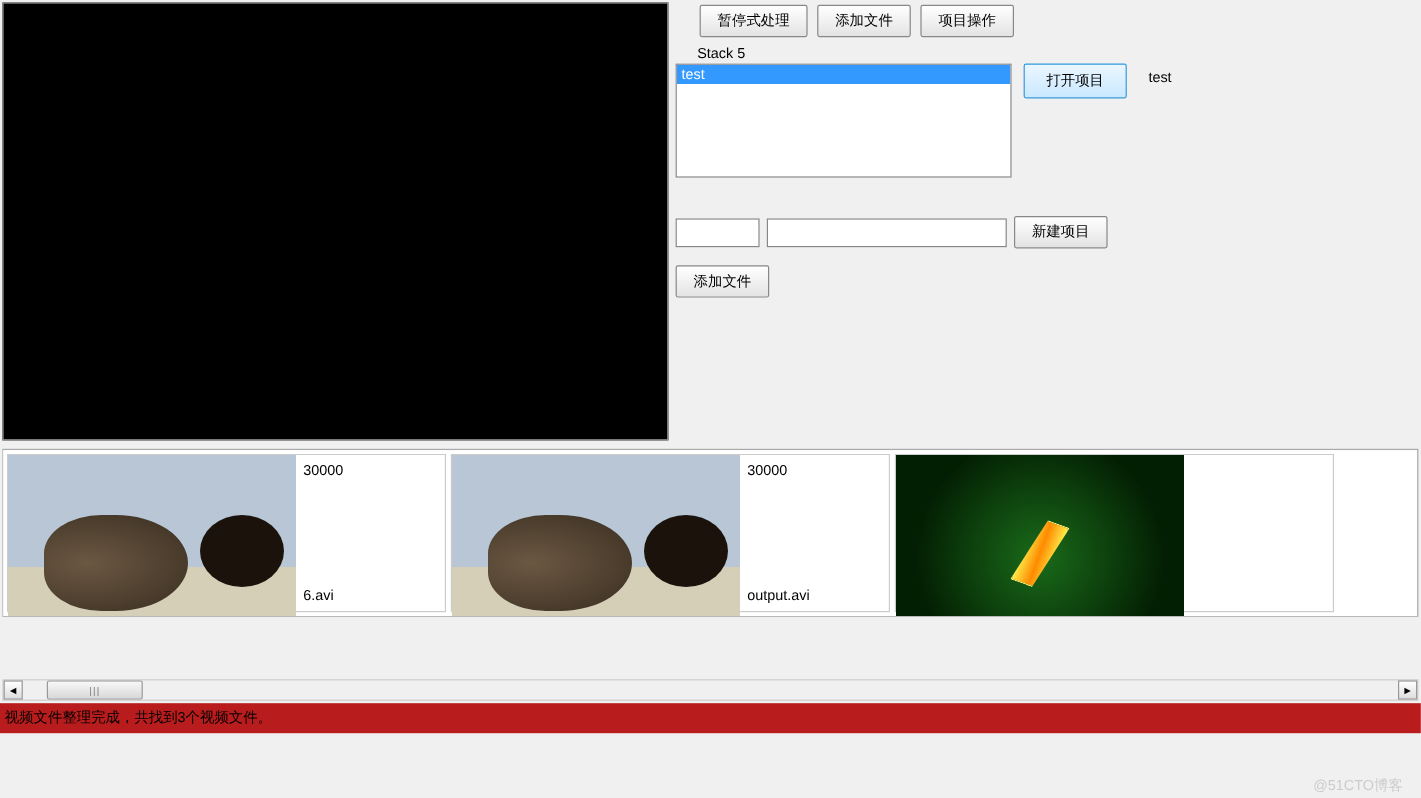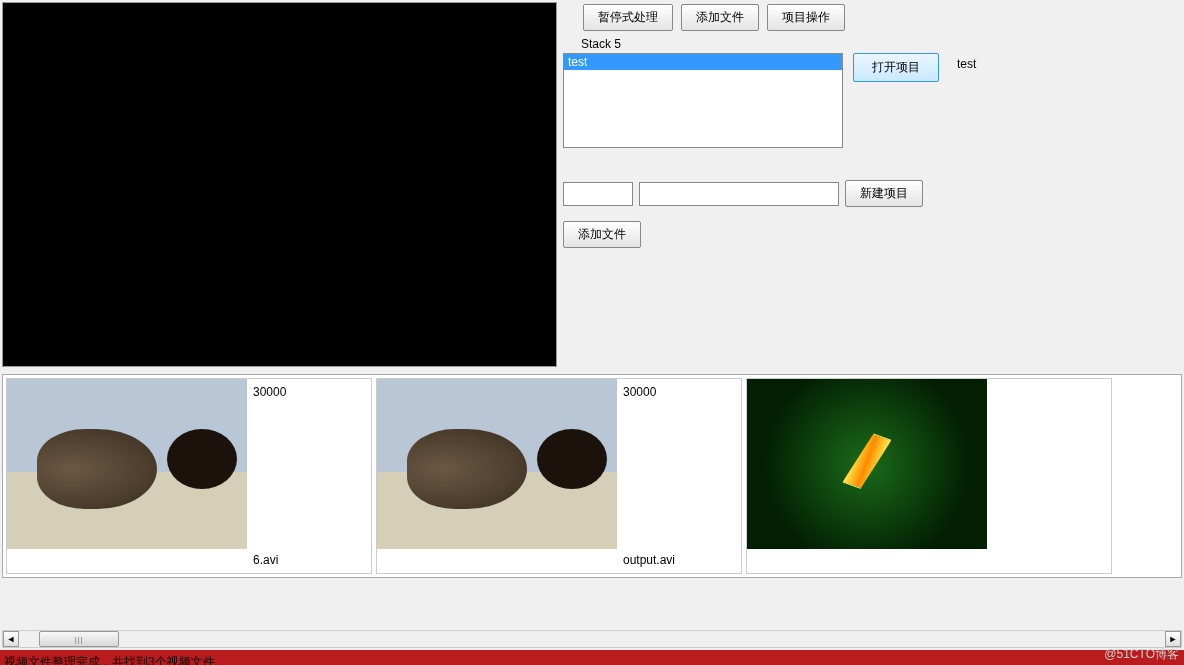--- a/index.html
+++ b/index.html
@@ -13,31 +13,31 @@
 .stack-label { margin: 4px 0 2px 18px; }
 .list-and-open { display: flex; align-items: flex-start; gap: 10px; }
 .listbox { width: 280px; height: 95px; border: 1px solid #888; background: #fff; overflow: auto; }
 .list-item { padding: 1px 4px; cursor: default; }
 .list-item.selected { background: #3399ff; color: #fff; }
 .project-name { margin-left: 8px; padding-top: 4px; }
 .input-row { display: flex; gap: 6px; margin-top: 32px; align-items: center; }
 .text-input { border: 1px solid #888; background: #fff; height: 24px; padding: 0 4px; font-family: inherit; }
 .text-input.small { width: 70px; }
 .text-input.wide { width: 200px; }
-.thumbs-wrap { border: 1px solid #aaa; background: #fff; margin: 4px 2px; height: 204px; display: flex; gap: 4px; padding: 3px; overflow-x: auto; }
+.thumbs-wrap { border: 1px solid #aaa; background: #fff; margin: 4px 2px; height: 140px; display: flex; gap: 4px; padding: 3px; overflow-x: auto; }
 .thumb-item { display: flex; border: 1px solid #ccc; width: 366px; flex-shrink: 0; }
 .thumb-img { width: 240px; height: 170px; background: #333; flex-shrink: 0; }
 .thumb-info { padding: 6px; display: flex; flex-direction: column; justify-content: space-between; flex: 1; }
 .thumb-info .filename { align-self: flex-start; margin-top: 60px; }
 .scrollbar-area { height: 18px; background: #f0f0f0; border: 1px solid #ccc; margin: 52px 2px 2px 2px; position: relative; display: flex; align-items: center; }
 .scroll-arrow { width: 16px; height: 16px; background: linear-gradient(#fff,#ddd); border: 1px solid #999; display: flex; align-items: center; justify-content: center; font-size: 9px; cursor: pointer; }
 .scroll-track { flex: 1; position: relative; height: 16px; }
 .scroll-thumb { position: absolute; left: 20px; top: 0; width: 80px; height: 16px; background: linear-gradient(#f8f8f8,#d8d8d8); border: 1px solid #999; border-radius: 2px; display:flex; align-items:center; justify-content:center; font-size:8px; color:#777; letter-spacing:1px; }
 .status-bar { padding: 4px 4px; background: #b91c1c; font-size: 12px; }
-.watermark { position: absolute; right: 5px; bottom: 2px; color: #ccc; font-size: 12px; }
+.watermark { position: absolute; right: 15px; bottom: 2px; color: #ccc; font-size: 12px; }
 
 
 .sea-lion { background: linear-gradient(#b8c6d6 55%, #d6cfb8 55%); position: relative; }
 .sea-lion::before { content: ""; position: absolute; left: 30px; bottom: 40px; width: 120px; height: 80px; background: radial-gradient(ellipse at 30% 50%, #6b5843, #3a2e20); border-radius: 40% 50% 50% 40%; }
 .sea-lion::after { content: ""; position: absolute; right: 10px; bottom: 60px; width: 70px; height: 60px; background: #1a120b; border-radius: 50%; }
 .green-screen { background: radial-gradient(circle at 50% 50%, #1a6b1a, #031f03 70%); position: relative; }
 .green-screen::before { content: ""; position: absolute; left: 50%; top: 50%; transform: translate(-50%,-55%) rotate(20deg); width: 30px; height: 55px; background: linear-gradient(90deg, #ffec4a, #ff8a00, #ffec4a); border: 1px solid #fff176; box-shadow: 0 0 18px 6px rgba(255,220,50,0.7); clip-path: polygon(40% 0, 100% 0, 60% 100%, 0 100%); }
 </style>
 </head>
 <body>

